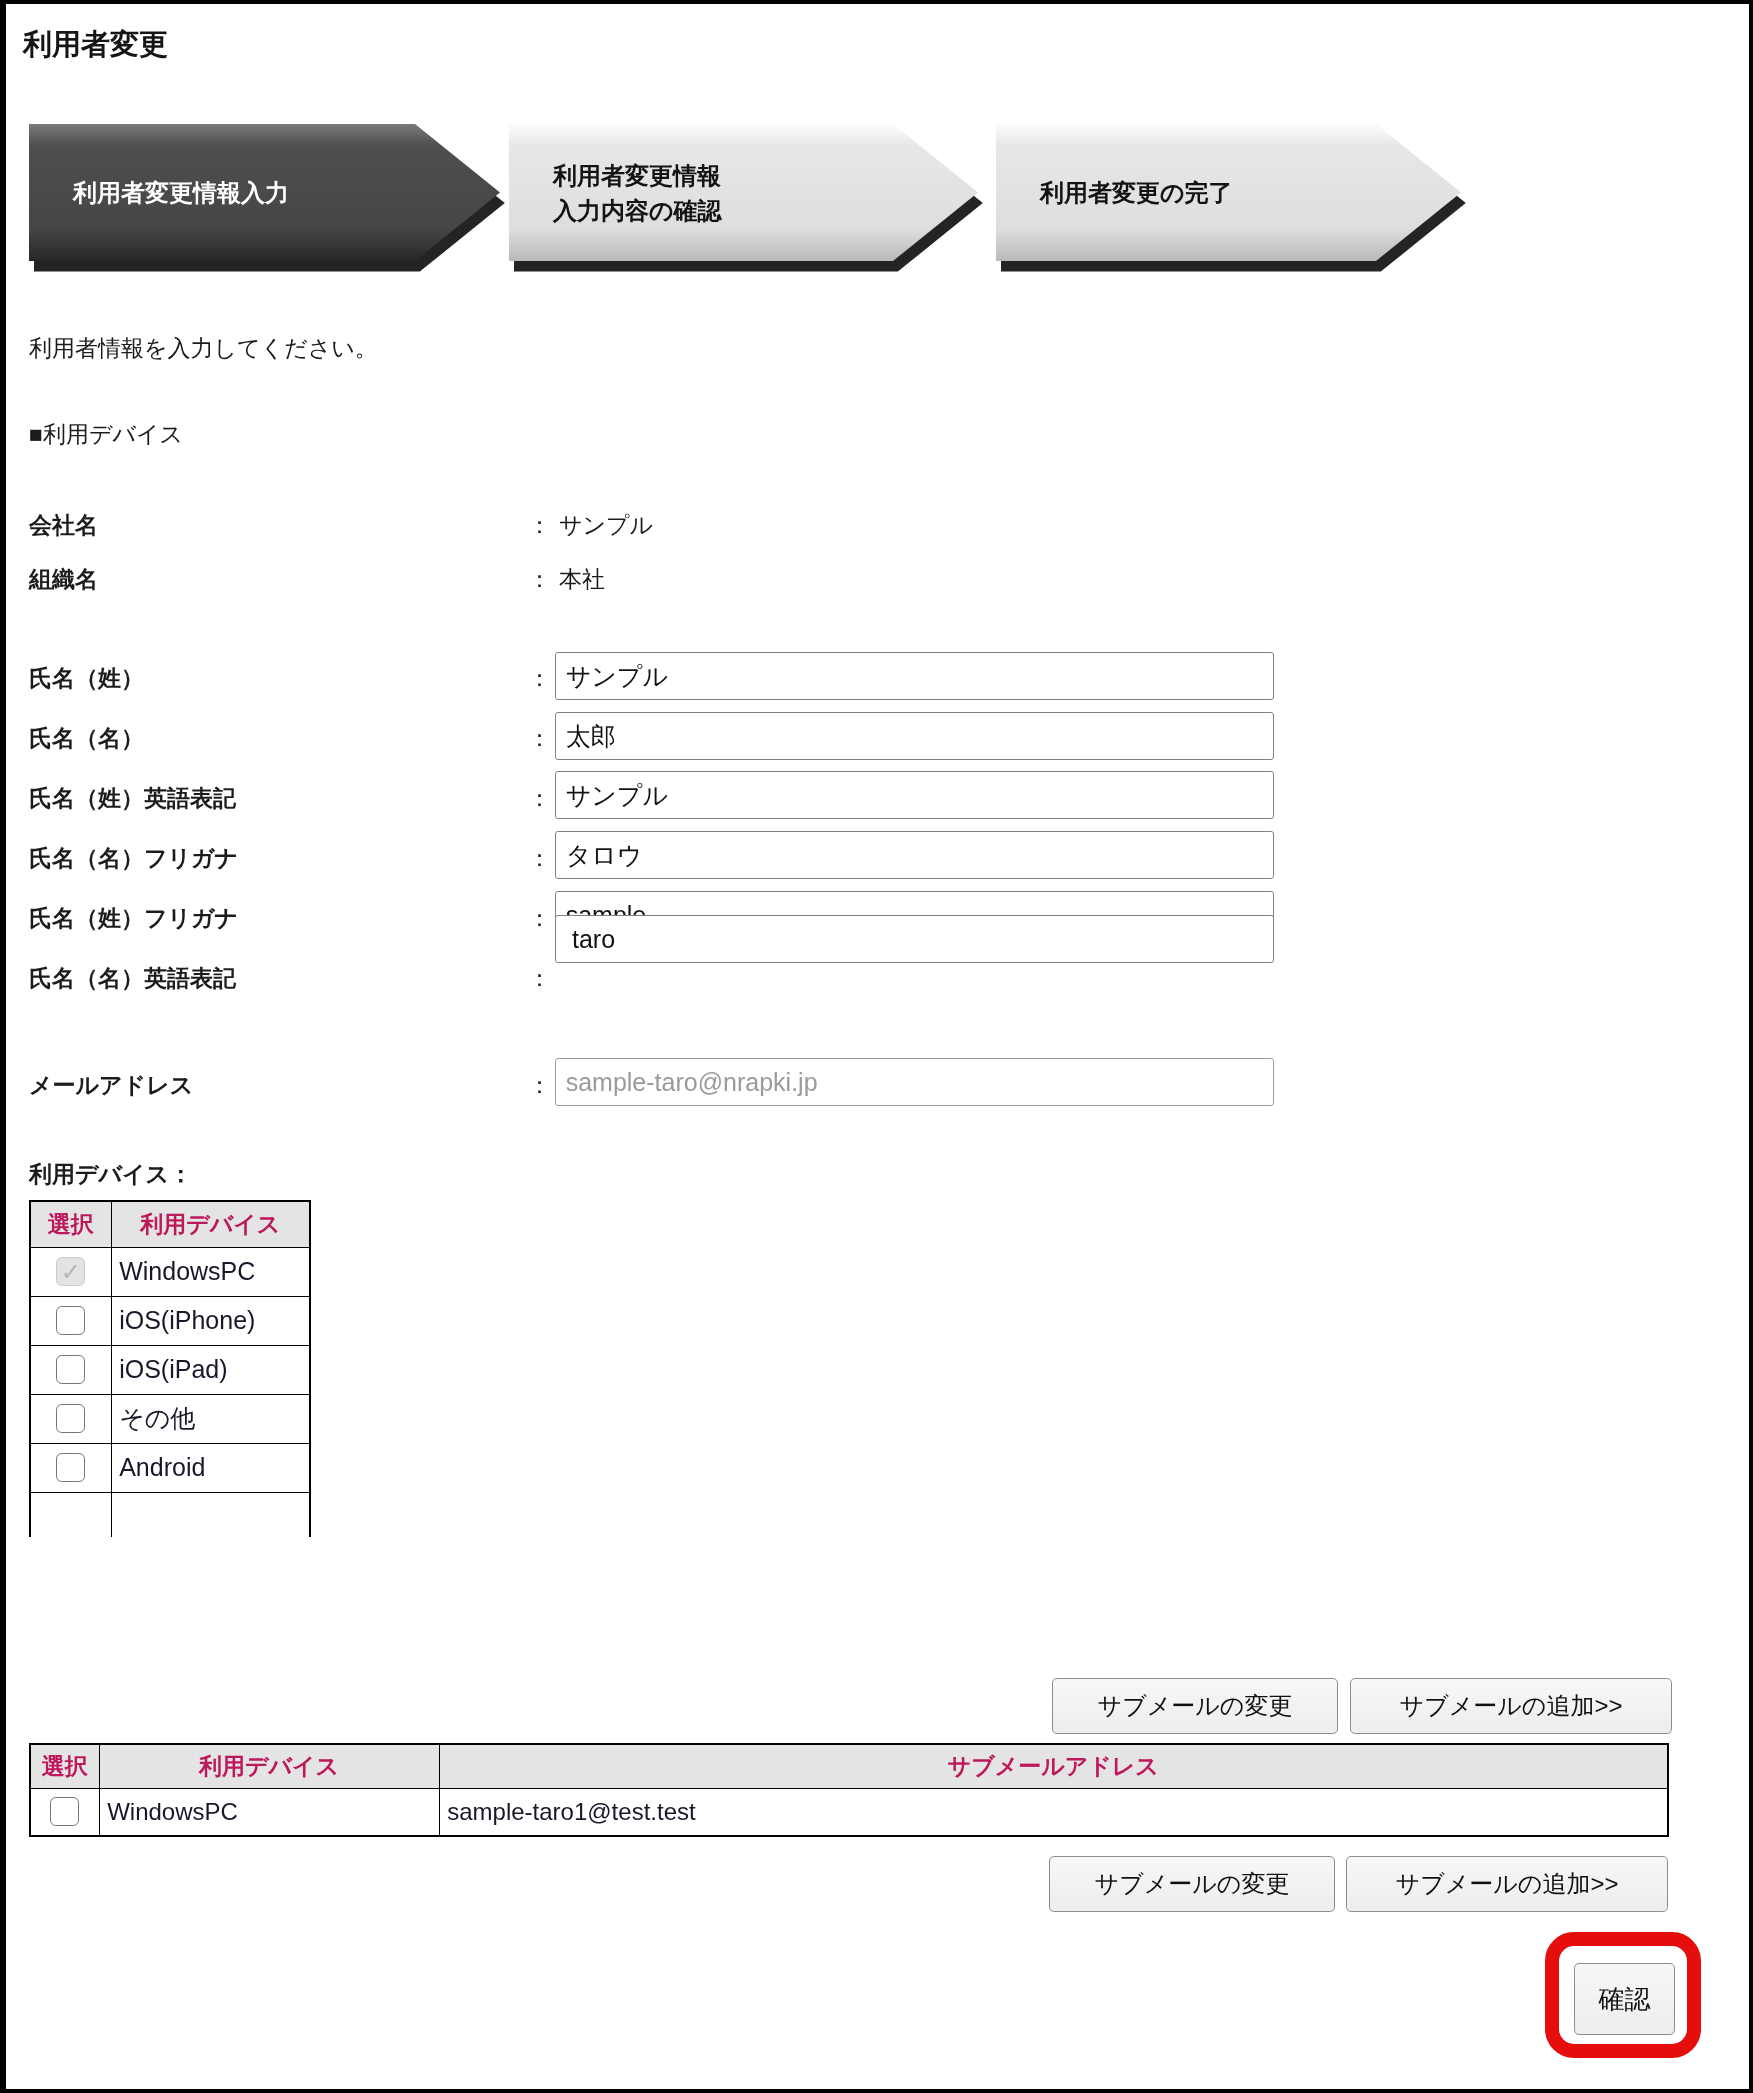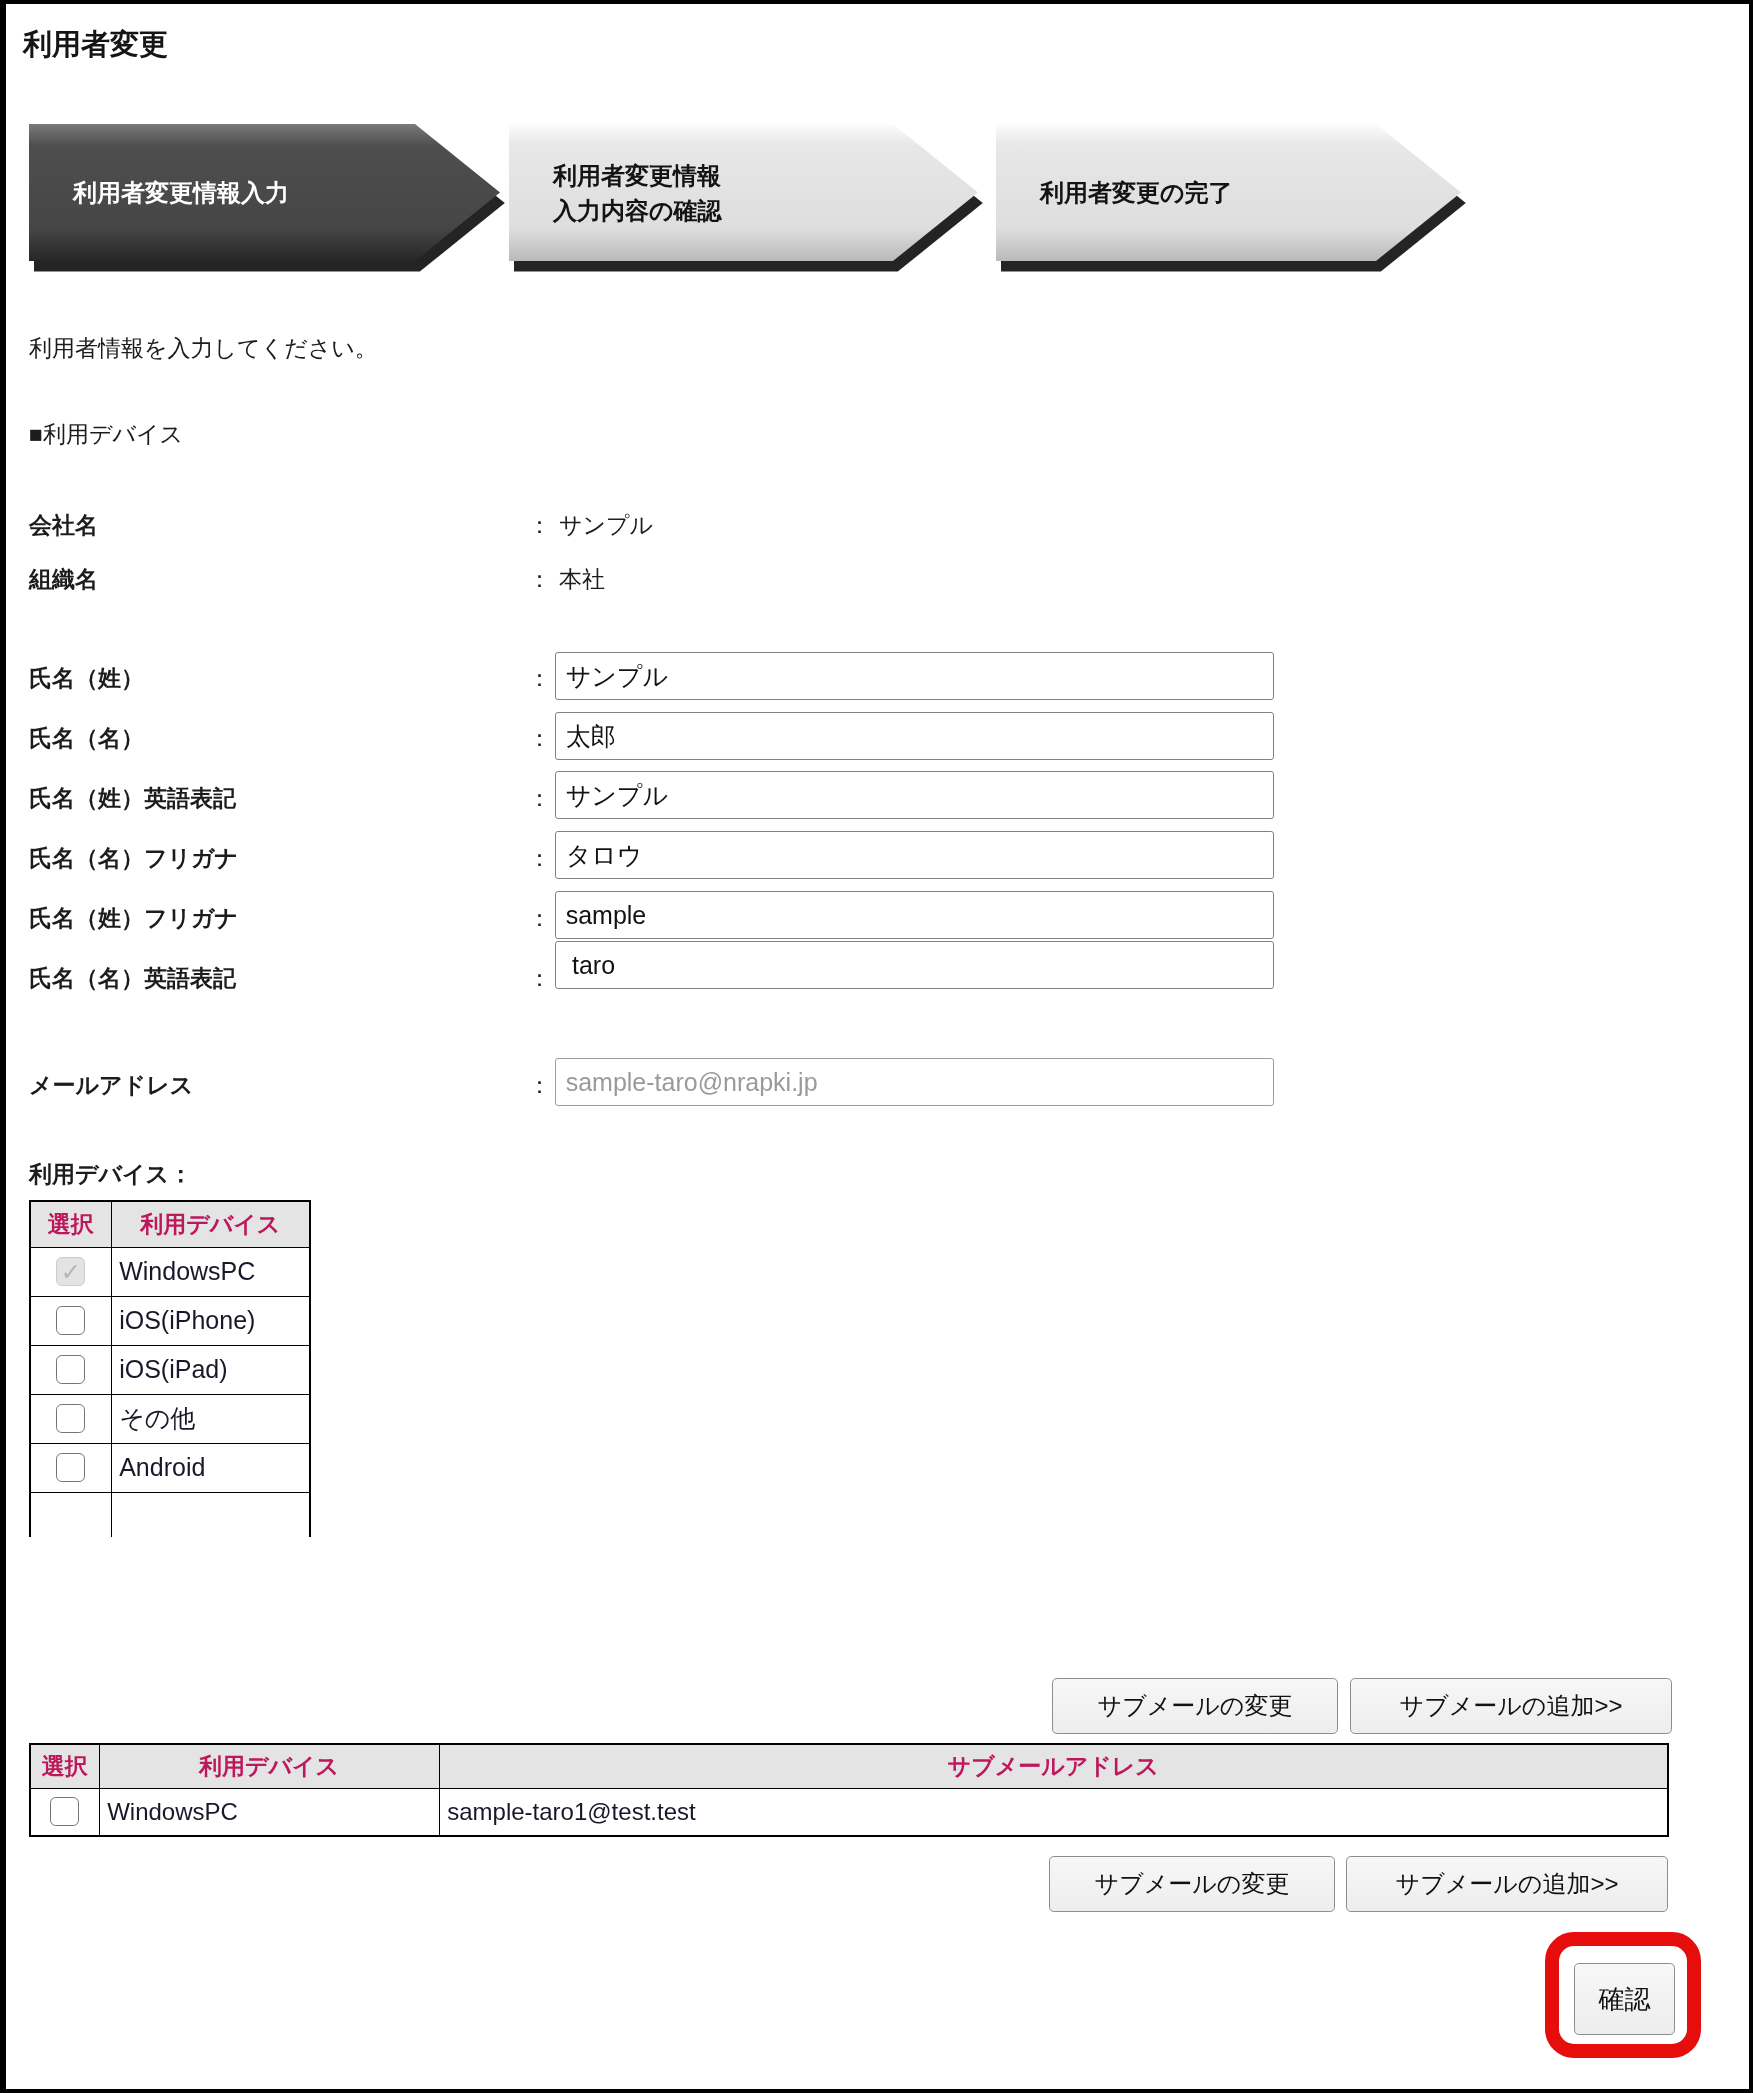--- a/index.html
+++ b/index.html
@@ -146,21 +146,21 @@
   <div class="lbl" style="top:843px;">氏名（名）フリガナ</div>
   <div class="colon" style="top:843px;">：</div>
   <input class="field" style="top: 831px;" value="タロウ">
 
   <div class="lbl" style="top:903px;">氏名（姓）フリガナ</div>
   <div class="colon" style="top:903px;">：</div>
   <input class="field" style="top: 891px;" value="sample">
 
   <div class="lbl" style="top:963px;">氏名（名）英語表記</div>
   <div class="colon" style="top:963px;">：</div>
-  <input class="field" style="top: 941px; padding-left: 16px;" value="taro">
+  <input class="field" style="top: 915px; padding-left: 16px;" value="taro">
 
   <div class="lbl" style="top:1070px;">メールアドレス</div>
   <div class="colon" style="top:1070px;">：</div>
   <input class="field field-disabled" style="top: 1058px;" disabled="" value="sample-taro@nrapki.jp">
 
   <div class="lbl" style="top:1159px;">利用デバイス：</div>
   <div class="device-clip">
     <table class="grid device-table">
       <tbody>
           <tr>

